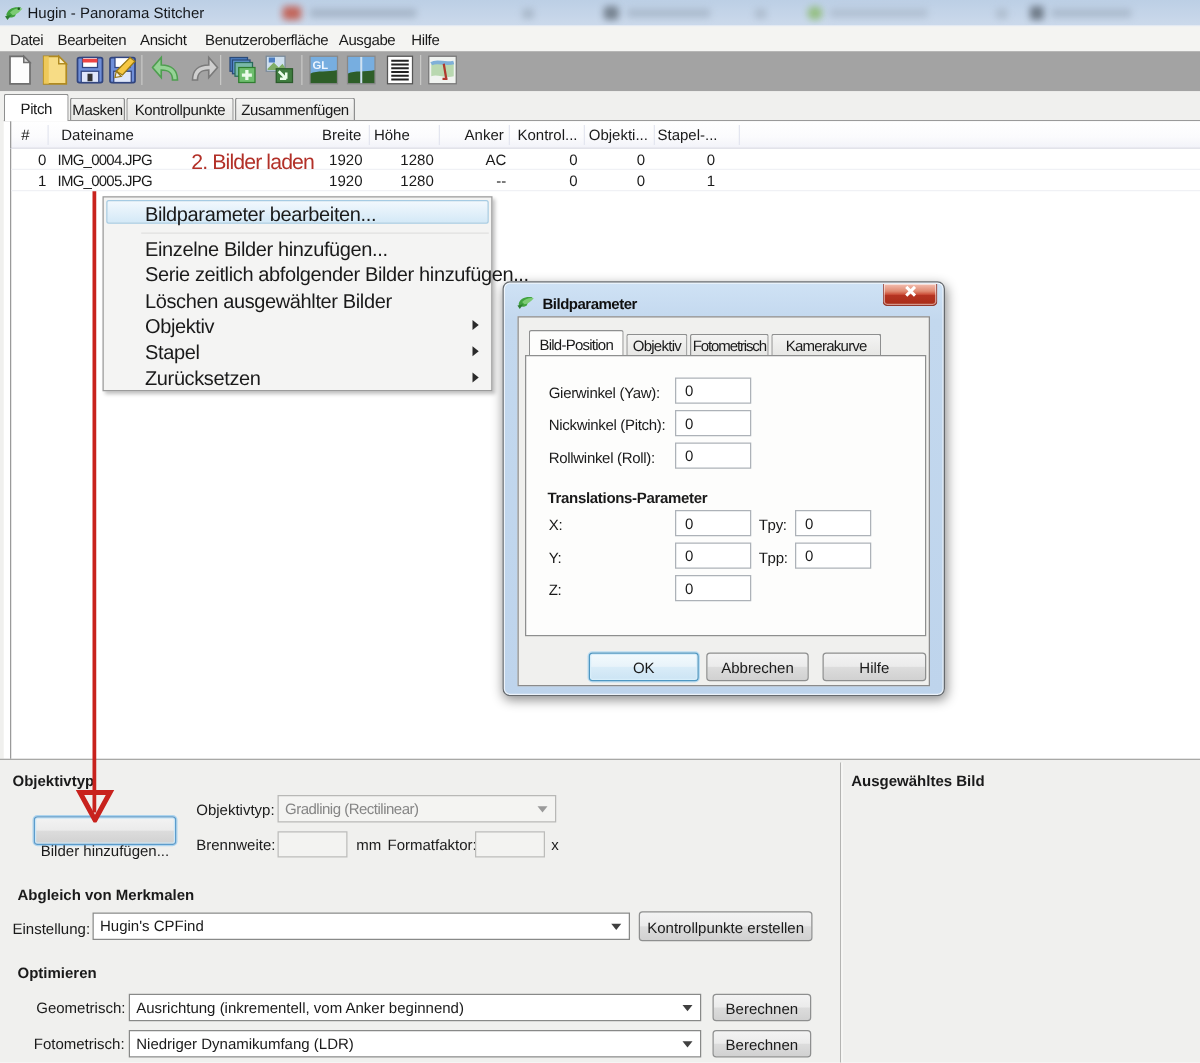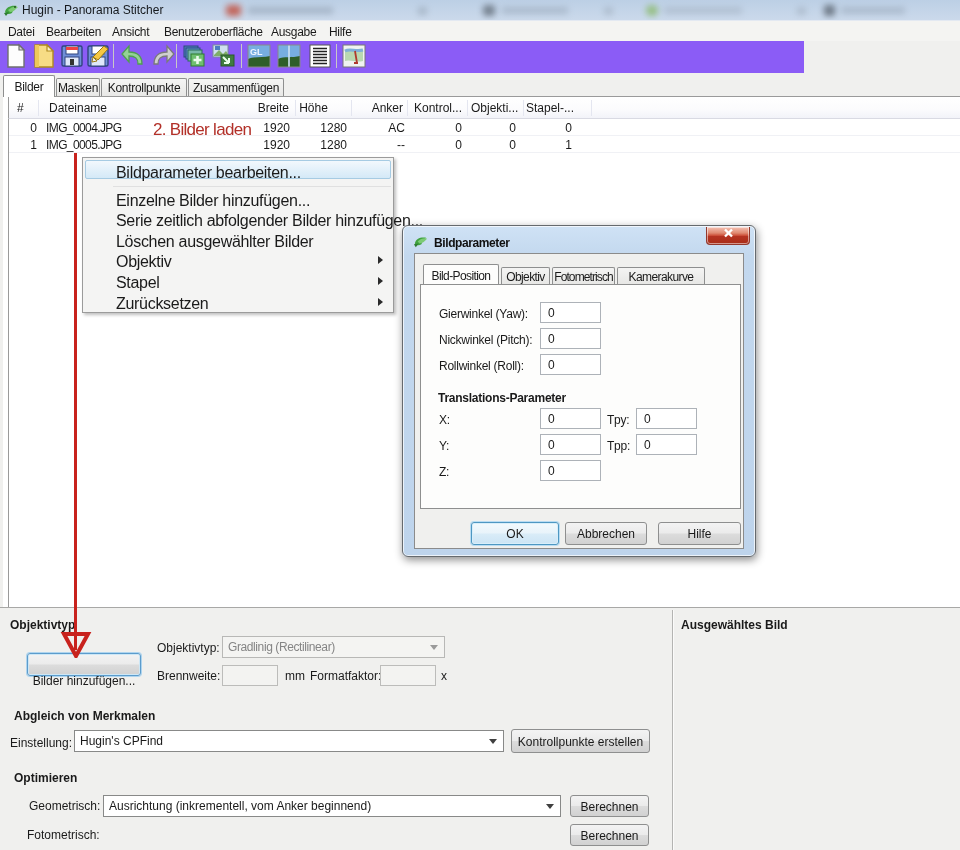--- a/index.html
+++ b/index.html
@@ -8,21 +8,21 @@
 .abs { position:absolute; }
 .b { font-weight:bold; }
 
 #titlebar { left:0; top:0; width:960px; height:20px; background:linear-gradient(#bccfe5,#cbd9eb); overflow:hidden; }
 #titlebar .blur { position:absolute; filter:blur(3px); }
 #titletext { position:absolute; left:22px; top:3px; font-size:12px; color:#15181c; }
 
 #menubar { left:0; top:20px; width:960px; height:21px; background:#f4f4f2; border-top:1px solid #e3e9f2; }
 #menubar span { position:absolute; top:4px; letter-spacing:-0.3px; }
 
-#toolbar { left:0; top:41px; width:804px; height:32px; background:#8b5cf6; }
+#toolbar { left:0; top:41px; width:960px; height:32px; background:#a3a3a3; }
 .tsep { position:absolute; top:3px; width:1px; height:24px; background:#c8c8c6; }
 .ticon { position:absolute; top:2px; }
 
 #tabstrip { left:0; top:73px; width:960px; height:23px; background:#f0f0ee; }
 .tab { position:absolute; top:5px; height:18px; border:1px solid #8e8f8f; border-bottom:none; border-radius:2px 2px 0 0; background:linear-gradient(#f5f5f4,#e8e8e6); text-align:center; padding-top:2px; letter-spacing:-0.3px; }
 .tab.active { top:2px; height:22px; background:#fff; z-index:3; padding-top:4px; }
 
 #listarea { left:3px; top:96px; width:957px; height:511px; background:#fff; border-top:1px solid #9a9a9a; }
 #lheader { position:absolute; left:5px; top:0; right:0; height:22px; background:linear-gradient(#ffffff, #fbfbfd 60%, #f2f3f9); border-bottom:1px solid #d9dae3; border-left:1px solid #9a9a9a; }
 .hcol { position:absolute; top:4px; }
@@ -158,21 +158,21 @@
   <div class="tsep" style="left:336px;"></div>
   <svg class="ticon" style="left:341px;" width="26" height="26" viewBox="0 0 26 26">
     <rect x="2" y="2" width="22" height="22" fill="#f0f3f0" stroke="#777"></rect>
     <path d="M4 8 C9 5 14 9 22 7 L22 18 C15 20 9 16 4 18 Z" fill="#b9d8b0"></path>
     <path d="M4 8 C9 5 14 9 22 7" stroke="#7fb0d8" stroke-width="3" fill="none"></path>
     <path d="M14 8 l2 12 M13 20 l4 0" stroke="#b03a2e" stroke-width="1.8" fill="none"></path>
   </svg>
 </div>
 
 <div id="tabstrip" class="abs">
-  <div class="tab active" style="left:3px;width:52px;">Bilder</div>
+  <div class="tab active" style="left:3px;width:52px;">Pitch</div>
   <div class="tab" style="left:56px;width:44px;">Masken</div>
   <div class="tab" style="left:101px;width:86px;">Kontrollpunkte</div>
   <div class="tab" style="left:188px;width:96px;">Zusammenfügen</div>
 </div>
 
 <div id="listarea" class="abs">
   <div style="position:absolute;left:5px;top:0;width:1px;height:511px;background:#9a9a9a;"></div>
   <div id="lheader">
     <span class="hcol" style="left:8px;">#</span>
     <span class="hcol" style="left:40px;">Dateiname</span>
@@ -257,20 +257,24 @@
   <div class="btn" style="left:511px;top:121px;width:139px;height:24px;padding-top:5px;">Kontrollpunkte erstellen</div>
 
   <span class="abs b" style="left:14px;top:163px;">Optimieren</span>
   <span class="abs" style="left:29px;top:191px;">Geometrisch:</span>
   <div class="combo" style="left:103px;top:187px;width:458px;height:22px;">
     <span class="ctext">Ausrichtung (inkrementell, vom Anker beginnend)</span>
       <div class="carr"></div>
   </div>
   <div class="btn" style="left:570px;top:187px;width:79px;height:22px;padding-top:4px;">Berechnen</div>
   <span class="abs" style="left:27px;top:220px;">Fotometrisch:</span>
+  <div class="combo" style="left:103px;top:216px;width:458px;height:22px;">
+    <span class="ctext">Niedriger Dynamikumfang (LDR)</span>
+      <div class="carr"></div>
+  </div>
   <div class="btn" style="left:570px;top:216px;width:79px;height:22px;padding-top:4px;">Berechnen</div>
 
   <div class="abs" style="left:672px;top:2px;width:1px;height:241px;background:#b4b4b2;"></div>
   <div class="abs" style="left:673px;top:2px;width:1px;height:241px;background:#fbfbfa;"></div>
   <span class="abs b" style="left:681px;top:10px;">Ausgewähltes Bild</span>
 </div>
 
 <div id="dialog" class="abs">
   <svg style="position:absolute;left:10px;top:8px;" width="15" height="15" viewBox="0 0 16 16">
     <path d="M2 10 C3 5 8 3 14 4 C11 6 10 8 9 11 C6 13 3 12 2 10 Z" fill="#41a33f"></path>

